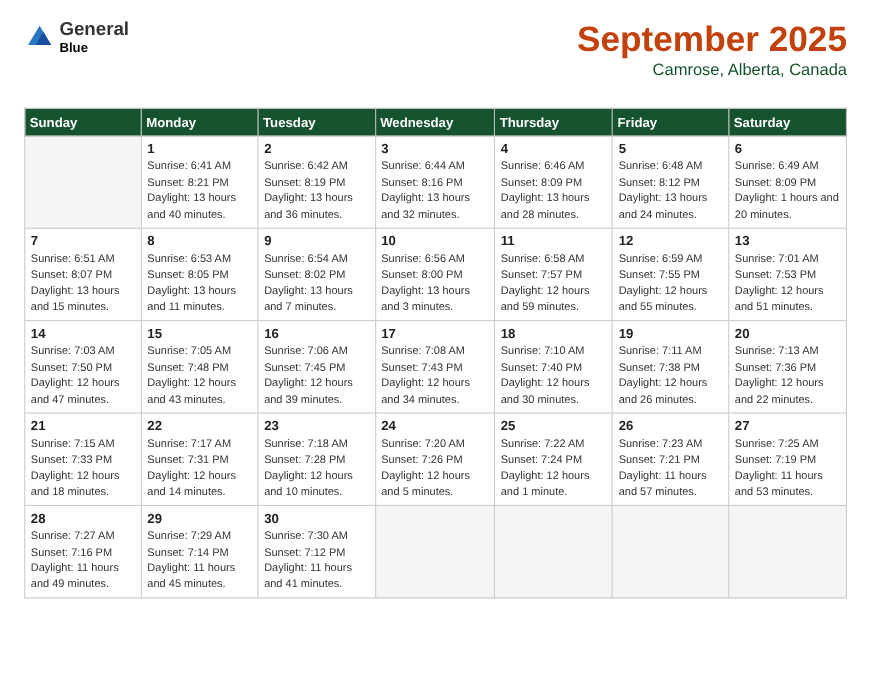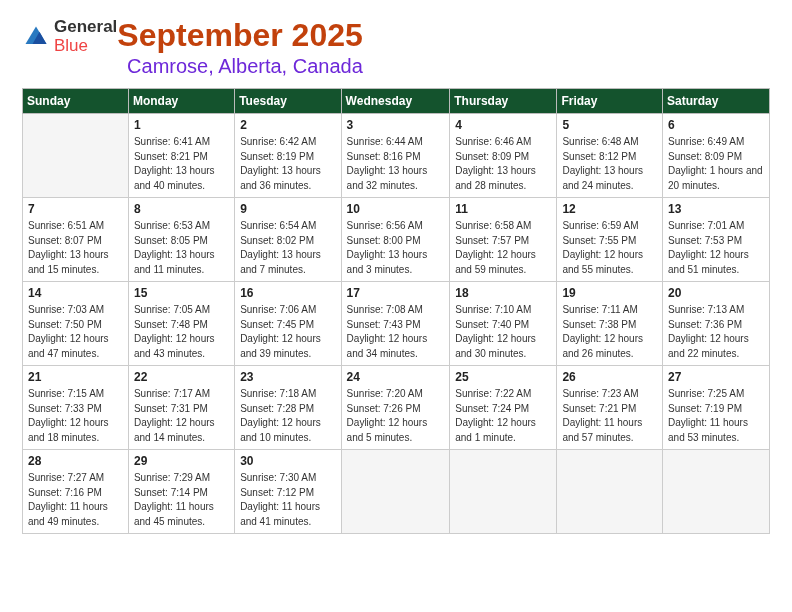--- a/index.html
+++ b/index.html
@@ -12,58 +12,59 @@
     }
     .page {
       width: 792px;
       min-height: 612px;
       background: #fff;
       padding: 18px 22px 18px 22px;
     }
     .header {
       display: flex;
       align-items: flex-start;
-      margin-bottom: 10px;
+      justify-content: space-between;
+      margin-bottom: 26px;
     }
     .logo {
       display: flex;
       align-items: center;
       gap: 4px;
     }
     .logo-text {
       display: flex;
       flex-direction: column;
       line-height: 1.1;
     }
     .logo-general {
       font-size: 17px;
       font-weight: bold;
       color: #333;
     }
     .logo-blue {
-      font-size: 17px;
-      font-weight: normal;
-      color: #ef4444;
+      font-size: 12px;
+      font-weight: bold;
+      color: #000000;
     }
     .logo-icon {
       width: 28px;
       height: 28px;
     }
     .title-block {
       text-align: right;
     }
     .month-title {
       font-size: 32px;
       font-weight: bold;
       color: #c2410c;
       line-height: 1.1;
     }
     .location-title {
-      font-size: 20px;
-      color: #6d28d9;
+      font-size: 15px;
+      color: #14532d;
       margin-top: 2px;
     }
     .calendar {
       width: 100%;
       border-collapse: collapse;
       font-size: 11px;
     }
     .calendar thead tr th {
       background: #14532d;
       color: #fff;

